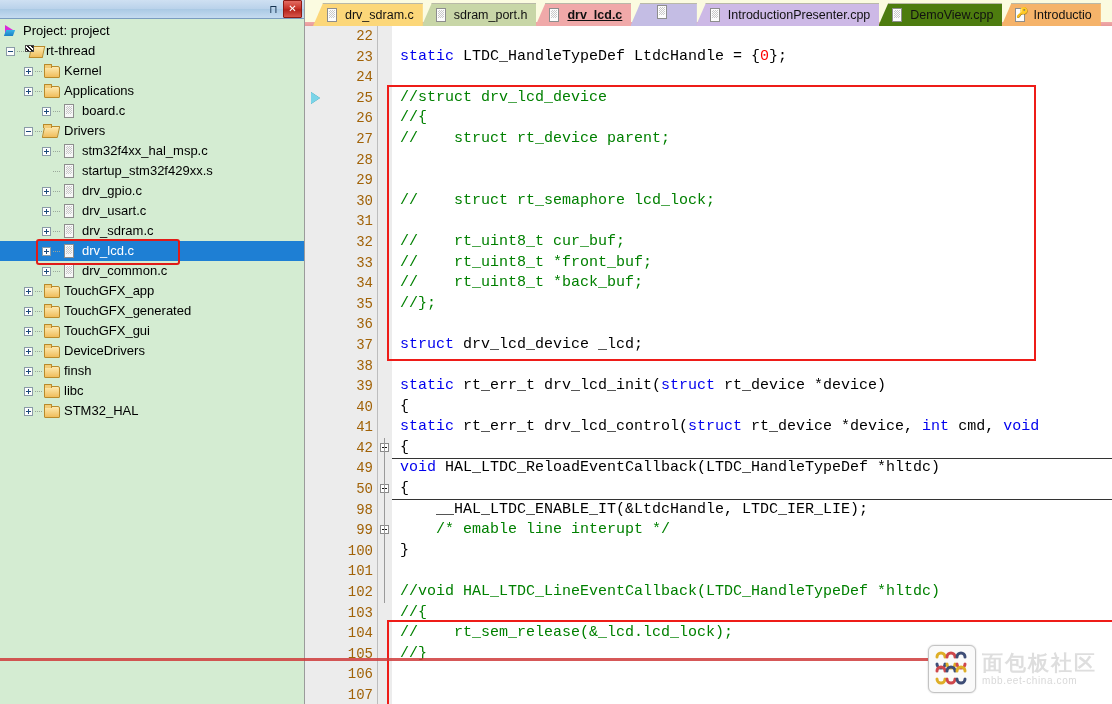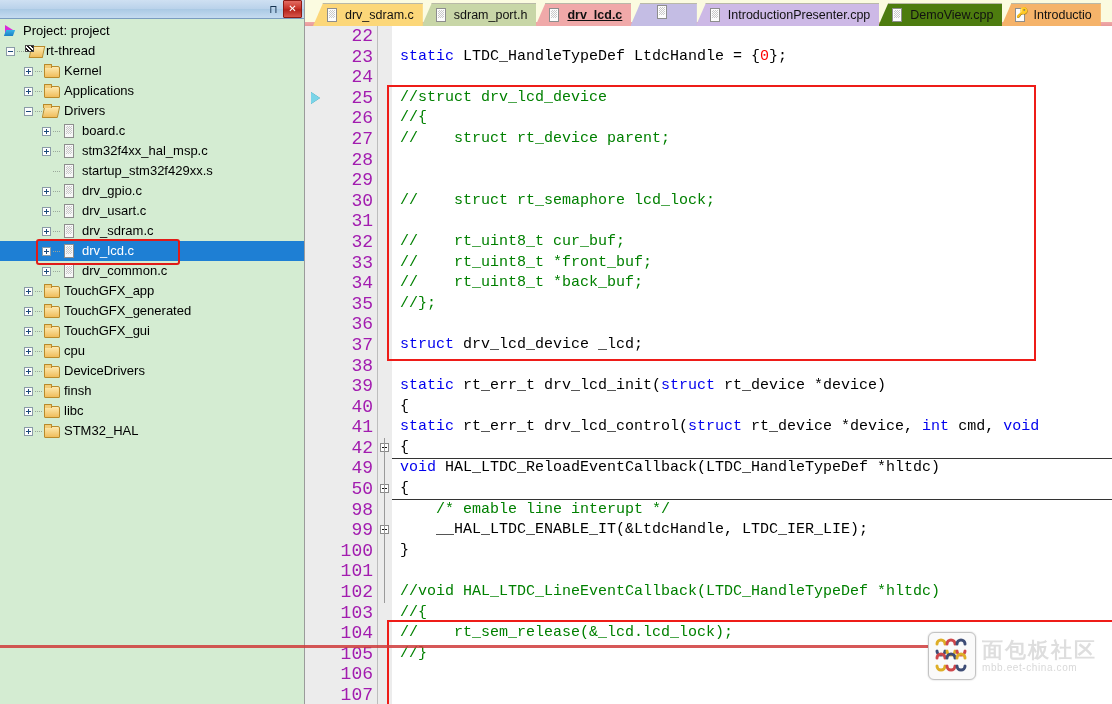--- a/index.html
+++ b/index.html
@@ -187,21 +187,21 @@
   .tlabel2{line-height:22px;}
 
   .editor{flex:1;display:flex;position:relative;overflow:hidden;background:#fff;}
   .gutter-left{
     width:28px;flex:none;background:#ececec;position:relative;
   }
   .linenums{
     width:44px;flex:none;background:#ececec;
     text-align:right;
     font-family:"Liberation Mono","DejaVu Sans Mono",monospace;
-    font-size:18px;color:#a21caf;
+    font-size:14px;color:#a16207;
     padding-right:4px;box-sizing:border-box;
   }
   .foldcol{
     width:14px;flex:none;background:#ececec;position:relative;
     border-left:1px solid #bdbdbd;
   }
   .codearea{
     flex:1;position:relative;overflow:hidden;background:#fff;
     font-family:"Liberation Mono","DejaVu Sans Mono",monospace;
     font-size:15px;
@@ -231,21 +231,21 @@
 
   .redbox{
     position:absolute;border:2px solid #ee1c18;pointer-events:none;z-index:6;
   }
   .foldstrike{
     position:absolute;height:1px;background:#333;
   }
 
   
   .watermark{
-    position:absolute;right:8px;bottom:23px;width:176px;height:50px;
+    position:absolute;right:8px;bottom:10px;width:176px;height:50px;
     display:flex;align-items:center;z-index:9;opacity:.85;
   }
   .wm-logo{
     width:46px;height:46px;flex:none;border:1px solid #b9b9b9;border-radius:6px;
     background:#fafafa;position:relative;overflow:hidden;
     box-shadow:0 0 2px rgba(0,0,0,.25);
   }
   .wm-logo svg{position:absolute;left:0;top:0;}
   .wm-text{margin-left:6px;display:flex;flex-direction:column;justify-content:center;}
   .wm-cn{
@@ -300,44 +300,44 @@
           <div class="tnode">
             <span class="indent" style="width:22px"></span>
             <span class="expander plus">
               <i></i>
             </span>
             <span class="dotline"></span>
             <span class="ico folder"></span>
             <span class="tlabel">Applications</span>
           </div>
           <div class="tnode">
+            <span class="indent" style="width:40px"></span>
+            <span class="expander plus">
+              <i></i>
+            </span>
+            <span class="dotline"></span>
+            <span class="ico file"></span>
+            <span class="tlabel">board.c</span>
+          </div>
+          <div class="tnode">
             <span class="indent" style="width:22px"></span>
             <span class="expander">
               <i></i>
             </span>
             <span class="dotline"></span>
             <span class="ico folder-open"></span>
             <span class="tlabel">Drivers</span>
           </div>
           <div class="tnode">
             <span class="indent" style="width:40px"></span>
             <span class="expander plus">
               <i></i>
             </span>
             <span class="dotline"></span>
             <span class="ico file"></span>
-            <span class="tlabel">board.c</span>
-          </div>
-          <div class="tnode">
-            <span class="indent" style="width:40px"></span>
-            <span class="expander plus">
-              <i></i>
-            </span>
-            <span class="dotline"></span>
-            <span class="ico file"></span>
             <span class="tlabel">stm32f4xx_hal_msp.c</span>
           </div>
           <div class="tnode">
             <span class="indent" style="width:40px"></span>
             <span class="expander"></span>
             <span class="dotline"></span>
             <span class="ico file"></span>
             <span class="tlabel">startup_stm32f429xx.s</span>
           </div>
           <div class="tnode">
@@ -405,29 +405,20 @@
             <span class="tlabel">TouchGFX_generated</span>
           </div>
           <div class="tnode">
             <span class="indent" style="width:22px"></span>
             <span class="expander plus">
               <i></i>
             </span>
             <span class="dotline"></span>
             <span class="ico folder"></span>
             <span class="tlabel">TouchGFX_gui</span>
-          </div>
-          <div class="tnode">
-            <span class="indent" style="width:22px"></span>
-            <span class="expander plus">
-              <i></i>
-            </span>
-            <span class="dotline"></span>
-            <span class="ico folder"></span>
-            <span class="tlabel">cpu</span>
           </div>
           <div class="tnode">
             <span class="indent" style="width:22px"></span>
             <span class="expander plus">
               <i></i>
             </span>
             <span class="dotline"></span>
             <span class="ico folder"></span>
             <span class="tlabel">DeviceDrivers</span>
           </div>
@@ -564,22 +555,22 @@
           <div class="cl"><span class="kw">struct</span> drv_lcd_device _lcd;</div>
           <div class="cl">&nbsp;</div>
           <div class="cl"><span class="kw">static</span> rt_err_t drv_lcd_init(<span class="kw">struct</span> rt_device *device)</div>
           <div class="cl">{</div>
           <div class="foldstrike" style="top: 431.6px; left: 0px; right: 0px;"></div>
           <div class="cl"><span class="kw">static</span> rt_err_t drv_lcd_control(<span class="kw">struct</span> rt_device *device, <span class="kw">int</span> cmd, <span class="kw">void</span></div>
           <div class="cl">{</div>
           <div class="foldstrike" style="top: 472.8px; left: 0px; right: 0px;"></div>
           <div class="cl"><span class="kw">void</span> HAL_LTDC_ReloadEventCallback(LTDC_HandleTypeDef *hltdc)</div>
           <div class="cl">{</div>
+          <div class="cl">    __HAL_LTDC_ENABLE_IT(&amp;LtdcHandle, LTDC_IER_LIE);</div>
           <div class="cl"><span class="cm">    /* emable line interupt */</span></div>
-          <div class="cl">    __HAL_LTDC_ENABLE_IT(&amp;LtdcHandle, LTDC_IER_LIE);</div>
           <div class="cl">}</div>
           <div class="cl">&nbsp;</div>
           <div class="cl"><span class="cm">//void HAL_LTDC_LineEventCallback(LTDC_HandleTypeDef *hltdc)</span></div>
           <div class="cl"><span class="cm">//{</span></div>
           <div class="cl"><span class="cm">//    rt_sem_release(&amp;_lcd.lcd_lock);</span></div>
           <div class="cl"><span class="cm">//}</span></div>
         </div>
     <div class="redbox" style="border-color: rgb(238, 28, 24); top: 58.8px; left: 82px; right: 76px; height: 271.8px;"></div>
         <div class="redbox" style="border-color: rgb(238, 28, 24); top: 594.4px; left: 82px; right: -2px; height: 86.4px;"></div>
       </div>

